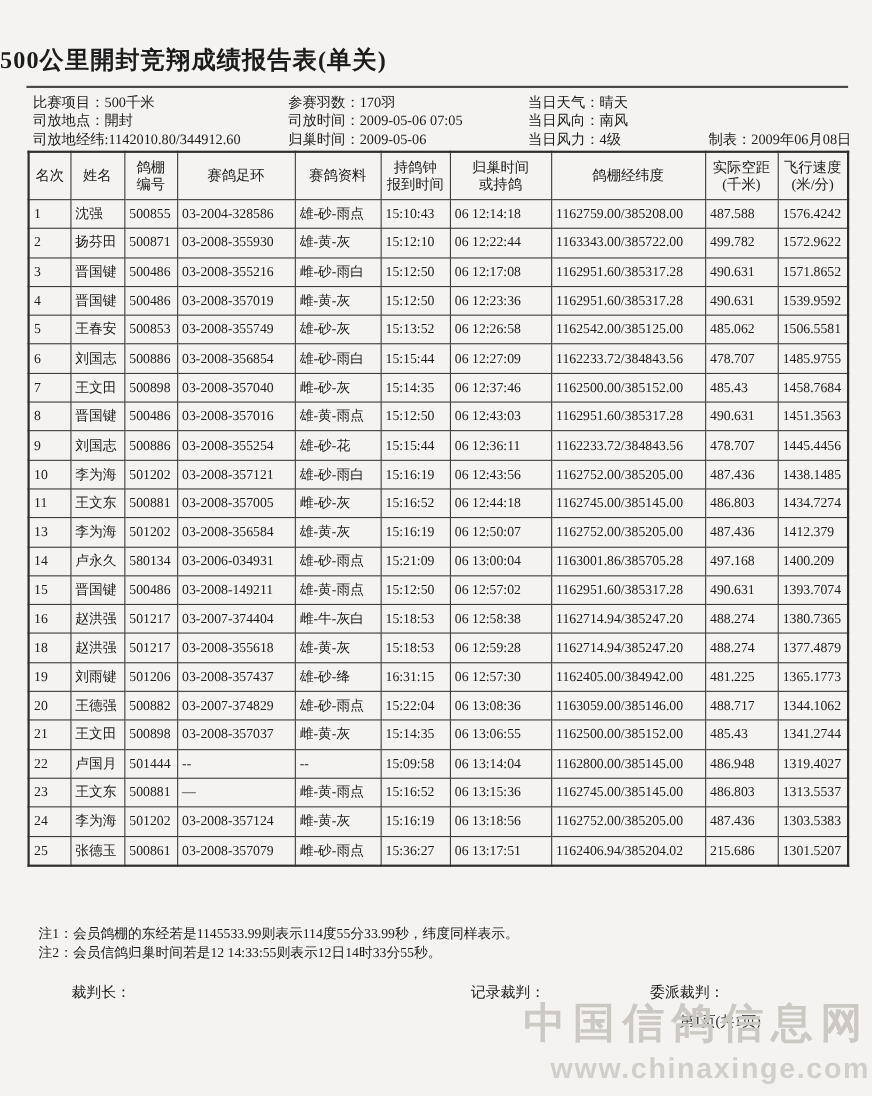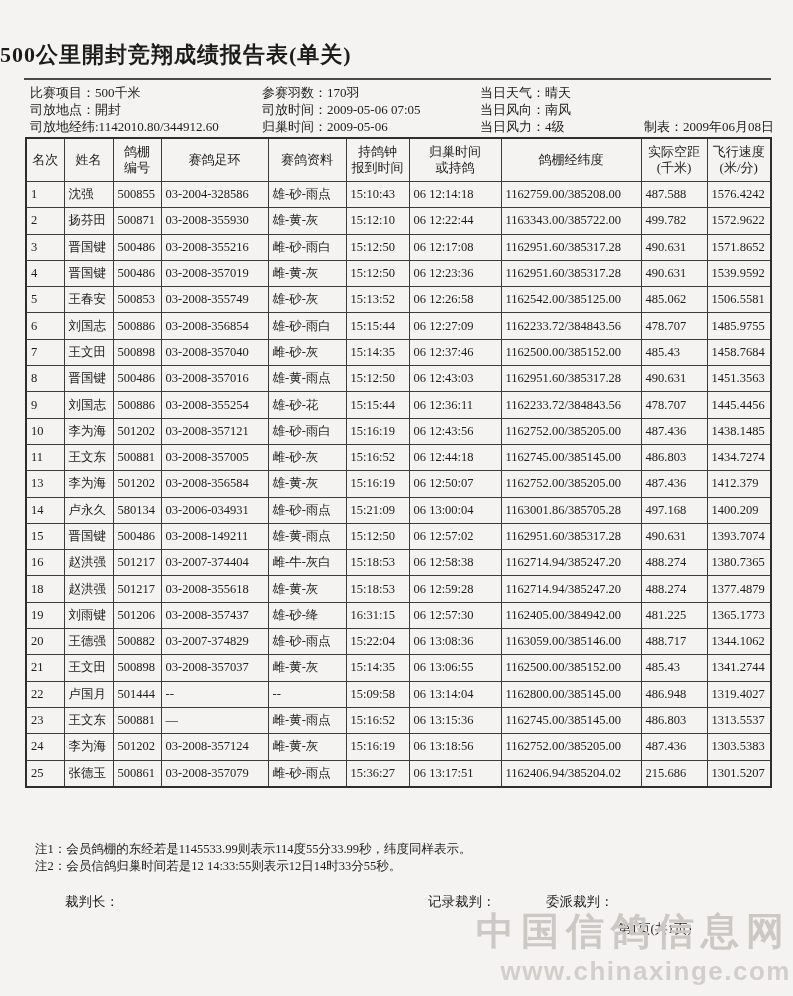--- a/index.html
+++ b/index.html
@@ -40,21 +40,21 @@
   table.results th{
     height:42px;font-weight:normal;font-size:13px;
     text-align:center;vertical-align:middle;
     white-space:pre-line;line-height:1.2;padding:0 1px;
   }
   table.results td{height:25.3px;text-align:left;vertical-align:middle;}
   .notes{position:absolute;top:841px;left:35px;font-size:12.5px;line-height:17px;white-space:nowrap;}
   .signatures{position:absolute;top:893px;left:0;width:100%;font-size:13.5px;}
   .sig-1{position:absolute;left:65px;}
   .sig-2{position:absolute;left:428px;}
-  .sig-3{position:absolute;left:546px;text-align:right;}
+  .sig-3{position:absolute;left:591px;text-align:right;}
   .page-number{position:absolute;top:920px;left:618px;font-size:13px;color:#2b2b2b;}
   .watermark{
     position:absolute;right:2px;top:908px;width:330px;text-align:right;
     font-family:"Liberation Sans","DejaVu Sans",sans-serif;
     color:#ccc9c5;user-select:none;
   }
   .wm-cn{font-size:38px;font-weight:bold;letter-spacing:7px;line-height:46px;white-space:nowrap;}
   .wm-en{font-size:26px;font-weight:bold;letter-spacing:1.5px;line-height:34px;color:#d2cfcb;white-space:nowrap;}
 </style>
 </head>

